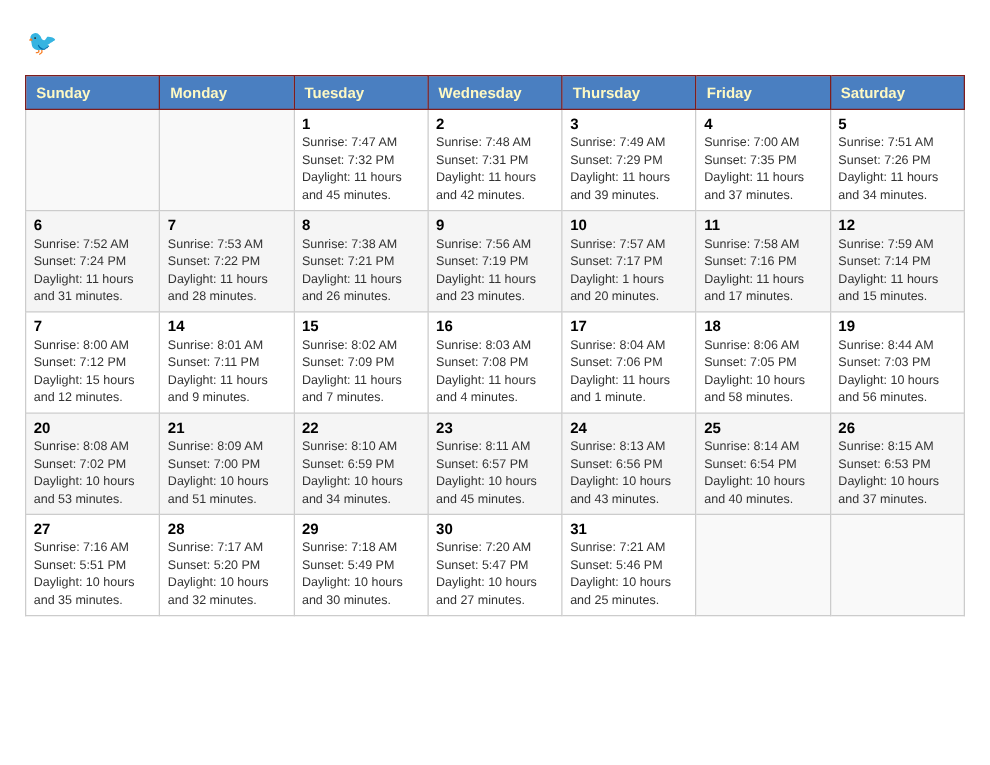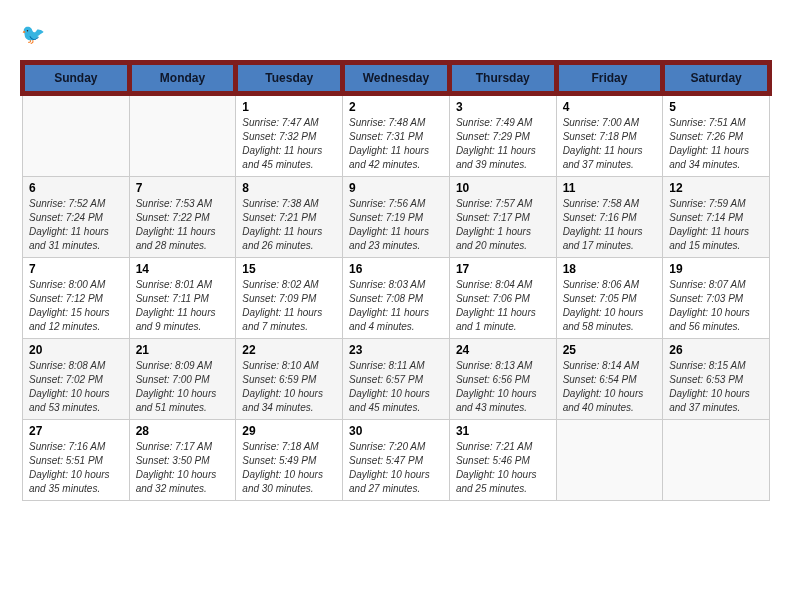--- a/index.html
+++ b/index.html
@@ -46,26 +46,26 @@
       font-size: 15px;
       color: #555;
     }
     .calendar {
       width: 100%;
       border-collapse: collapse;
       font-size: 11px;
     }
     .calendar th {
       background-color: #4a7fc1;
-      color: #0f172a;
-      text-align: center;
+      color: #fef9c3;
+      text-align: left;
       padding: 6px 8px;
       font-size: 12px;
       font-weight: bold;
-      border: 5px solid #7f1d1d;
+      border: 1px solid #7f1d1d;
     }
     .calendar td {
       border: 1px solid #ccc;
       vertical-align: top;
       padding: 4px 6px;
       height: 80px;
       width: 107px;
       background: #fff;
     }
     .calendar tr:nth-child(even) td {
@@ -77,21 +77,20 @@
     .day-num {
       font-weight: bold;
       font-size: 12px;
       display: block;
       margin-bottom: 2px;
     }
     .cell-content {
       font-size: 10px;
       color: #333;
       line-height: 1.4;
-      font-style: italic;
     }
     .empty-cell {
       background: #f9f9f9 !important;
     }
   </style>
 </head>
 <body>
 
 <div class="header">
   <div class="logo">
@@ -146,21 +145,21 @@
         <div class="cell-content">
           <div>Sunrise: 7:49 AM</div>
           <div>Sunset: 7:29 PM</div>
           <div>Daylight: 11 hours and 39 minutes.</div>
         </div>
       </td>
         <td>
         <span class="day-num">4</span>
         <div class="cell-content">
           <div>Sunrise: 7:00 AM</div>
-          <div>Sunset: 7:18 PM</div>
+          <div>Sunset: 7:35 PM</div>
           <div>Daylight: 11 hours and 37 minutes.</div>
         </div>
       </td>
         <td>
         <span class="day-num">5</span>
         <div class="cell-content">
           <div>Sunrise: 7:51 AM</div>
           <div>Sunset: 7:26 PM</div>
           <div>Daylight: 11 hours and 34 minutes.</div>
         </div>
@@ -269,21 +268,21 @@
         <span class="day-num">18</span>
         <div class="cell-content">
           <div>Sunrise: 8:06 AM</div>
           <div>Sunset: 7:05 PM</div>
           <div>Daylight: 10 hours and 58 minutes.</div>
         </div>
       </td>
         <td>
         <span class="day-num">19</span>
         <div class="cell-content">
-          <div>Sunrise: 8:07 AM</div>
+          <div>Sunrise: 8:44 AM</div>
           <div>Sunset: 7:03 PM</div>
           <div>Daylight: 10 hours and 56 minutes.</div>
         </div>
       </td>
       </tr>
       <tr>
         <td>
         <span class="day-num">20</span>
         <div class="cell-content">
           <div>Sunrise: 8:08 AM</div>
@@ -346,21 +345,21 @@
         <div class="cell-content">
           <div>Sunrise: 7:16 AM</div>
           <div>Sunset: 5:51 PM</div>
           <div>Daylight: 10 hours and 35 minutes.</div>
         </div>
       </td>
         <td>
         <span class="day-num">28</span>
         <div class="cell-content">
           <div>Sunrise: 7:17 AM</div>
-          <div>Sunset: 3:50 PM</div>
+          <div>Sunset: 5:20 PM</div>
           <div>Daylight: 10 hours and 32 minutes.</div>
         </div>
       </td>
         <td>
         <span class="day-num">29</span>
         <div class="cell-content">
           <div>Sunrise: 7:18 AM</div>
           <div>Sunset: 5:49 PM</div>
           <div>Daylight: 10 hours and 30 minutes.</div>
         </div>

